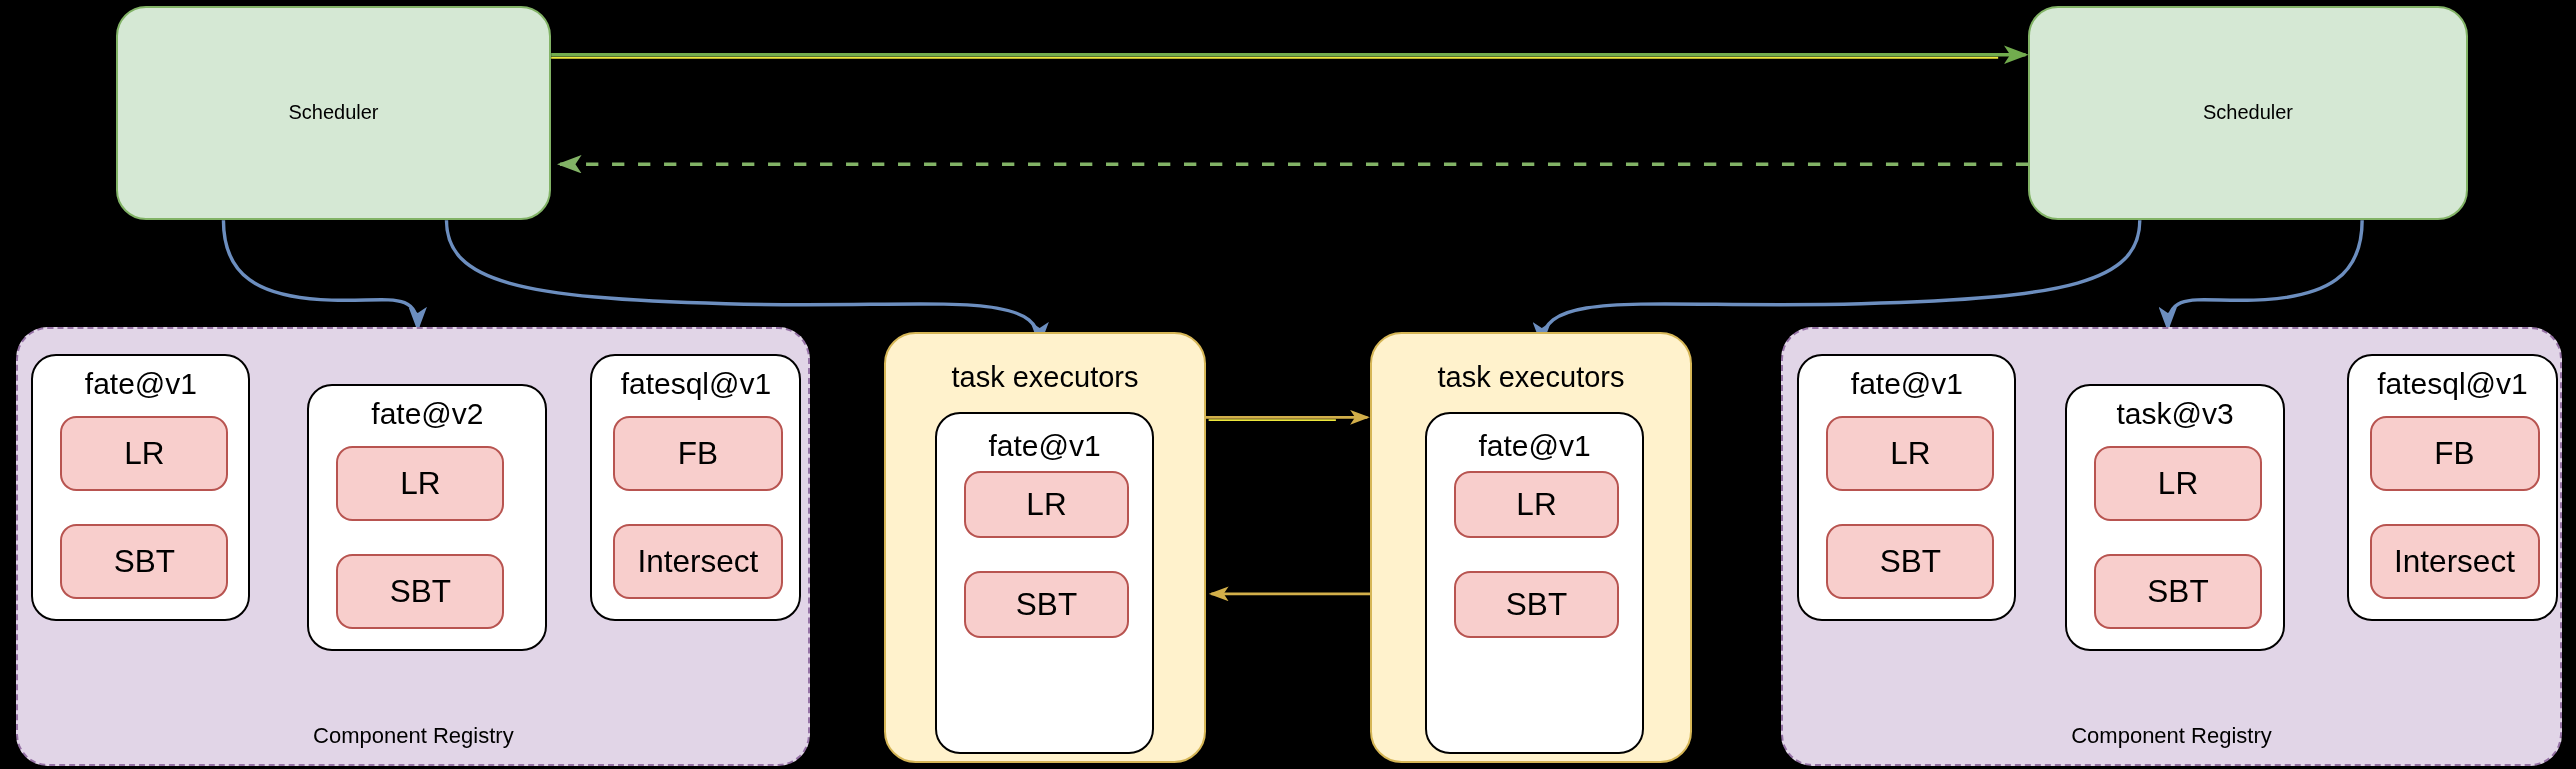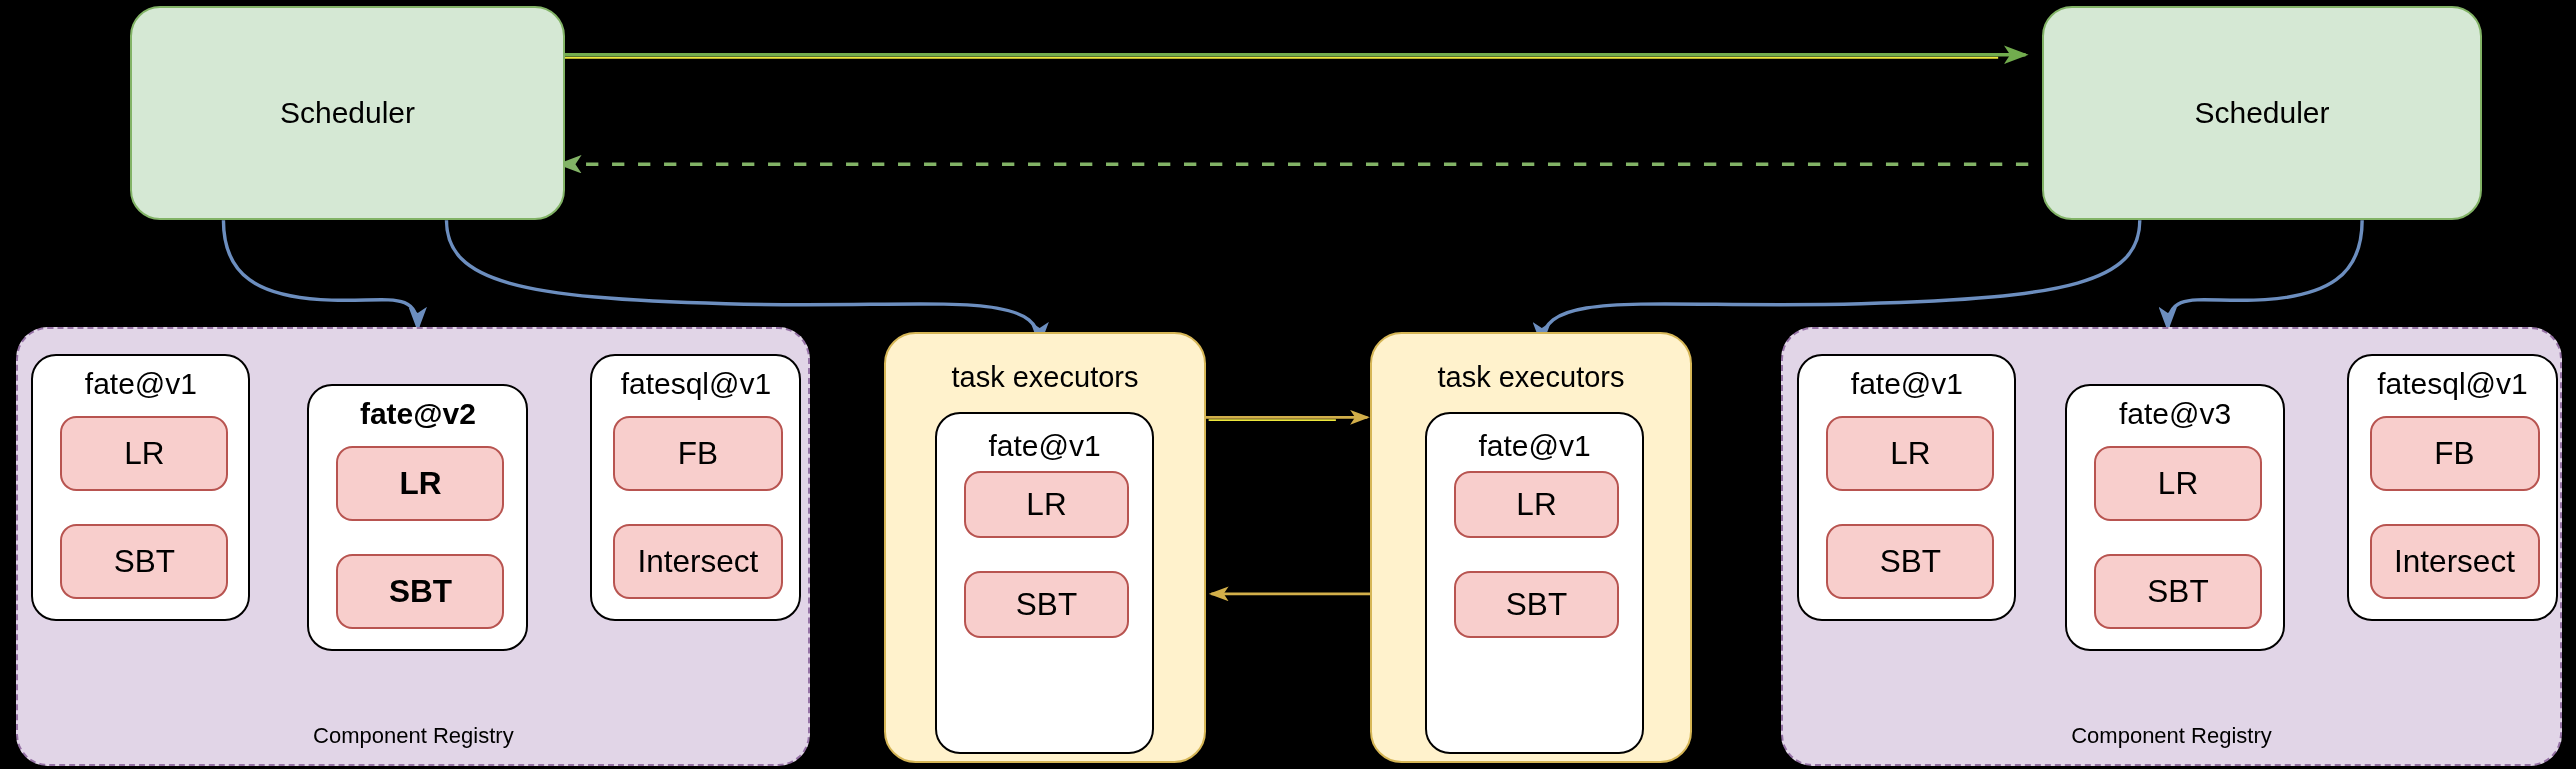--- a/index.html
+++ b/index.html
@@ -9,22 +9,21 @@
     background:#000;
     font-family:"Liberation Sans", sans-serif;
     color:#000;
     overflow:hidden;
   }
   .arrows{position:absolute;left:0;top:0;width:2576px;height:769px;pointer-events:none;}
   .node{position:absolute;box-sizing:border-box;}
   .scheduler{
     background:#D5E8D4;border:2.7px solid #82B366;border-radius:30px;
     display:flex;align-items:center;justify-content:center;
-    font-size:30px;
-    margin-left:14px;
+    font-size:20px;
   }
   .registry{
     background:#E1D5E7;border:2.7px dashed #9673A6;border-radius:31.5px;
   }
   .executor{
     background:#FFF2CC;border:2.7px solid #D6B656;border-radius:31.5px;
   }
   .pkg{
     position:absolute;box-sizing:border-box;
     background:#FFFFFF;border:2.7px solid #000000;border-radius:25px;
@@ -95,21 +94,21 @@
     <div class="pkg" style="left:13px;top:25px;width:219px;height:267px;">
       <div class="pkg-label">fate@v1</div>
       <div class="chip" style="left:27px;top:60px;width:168px;height:75px;">
         <span>LR</span>
       </div>
       <div class="chip" style="left:27px;top:168px;width:168px;height:75px;">
         <span>SBT</span>
       </div>
     </div>
 
-    <div class="pkg" style="left:289px;top:55px;width:221px;height:267px;font-weight:bold;">
+    <div class="pkg" style="left:289px;top:55px;width:240px;height:267px;">
       <div class="pkg-label">fate@v2</div>
       <div class="chip" style="left:27px;top:60px;width:168px;height:75px;">
         <span>LR</span>
       </div>
       <div class="chip" style="left:27px;top:168px;width:168px;height:75px;">
         <span>SBT</span>
       </div>
     </div>
 
     <div class="pkg" style="left:572px;top:25px;width:211px;height:267px;">
@@ -157,21 +156,21 @@
       <div class="pkg-label">fate@v1</div>
       <div class="chip" style="left:27px;top:60px;width:168px;height:75px;">
         <span>LR</span>
       </div>
       <div class="chip" style="left:27px;top:168px;width:168px;height:75px;">
         <span>SBT</span>
       </div>
     </div>
 
     <div class="pkg" style="left:282px;top:55px;width:220px;height:267px;">
-      <div class="pkg-label">fate@v3</div>
+      <div class="pkg-label">task@v3</div>
       <div class="chip" style="left:27px;top:60px;width:168px;height:75px;">
         <span>LR</span>
       </div>
       <div class="chip" style="left:27px;top:168px;width:168px;height:75px;">
         <span>SBT</span>
       </div>
     </div>
 
     <div class="pkg" style="left:564px;top:25px;width:211px;height:267px;">
       <div class="pkg-label">fatesql@v1</div>

